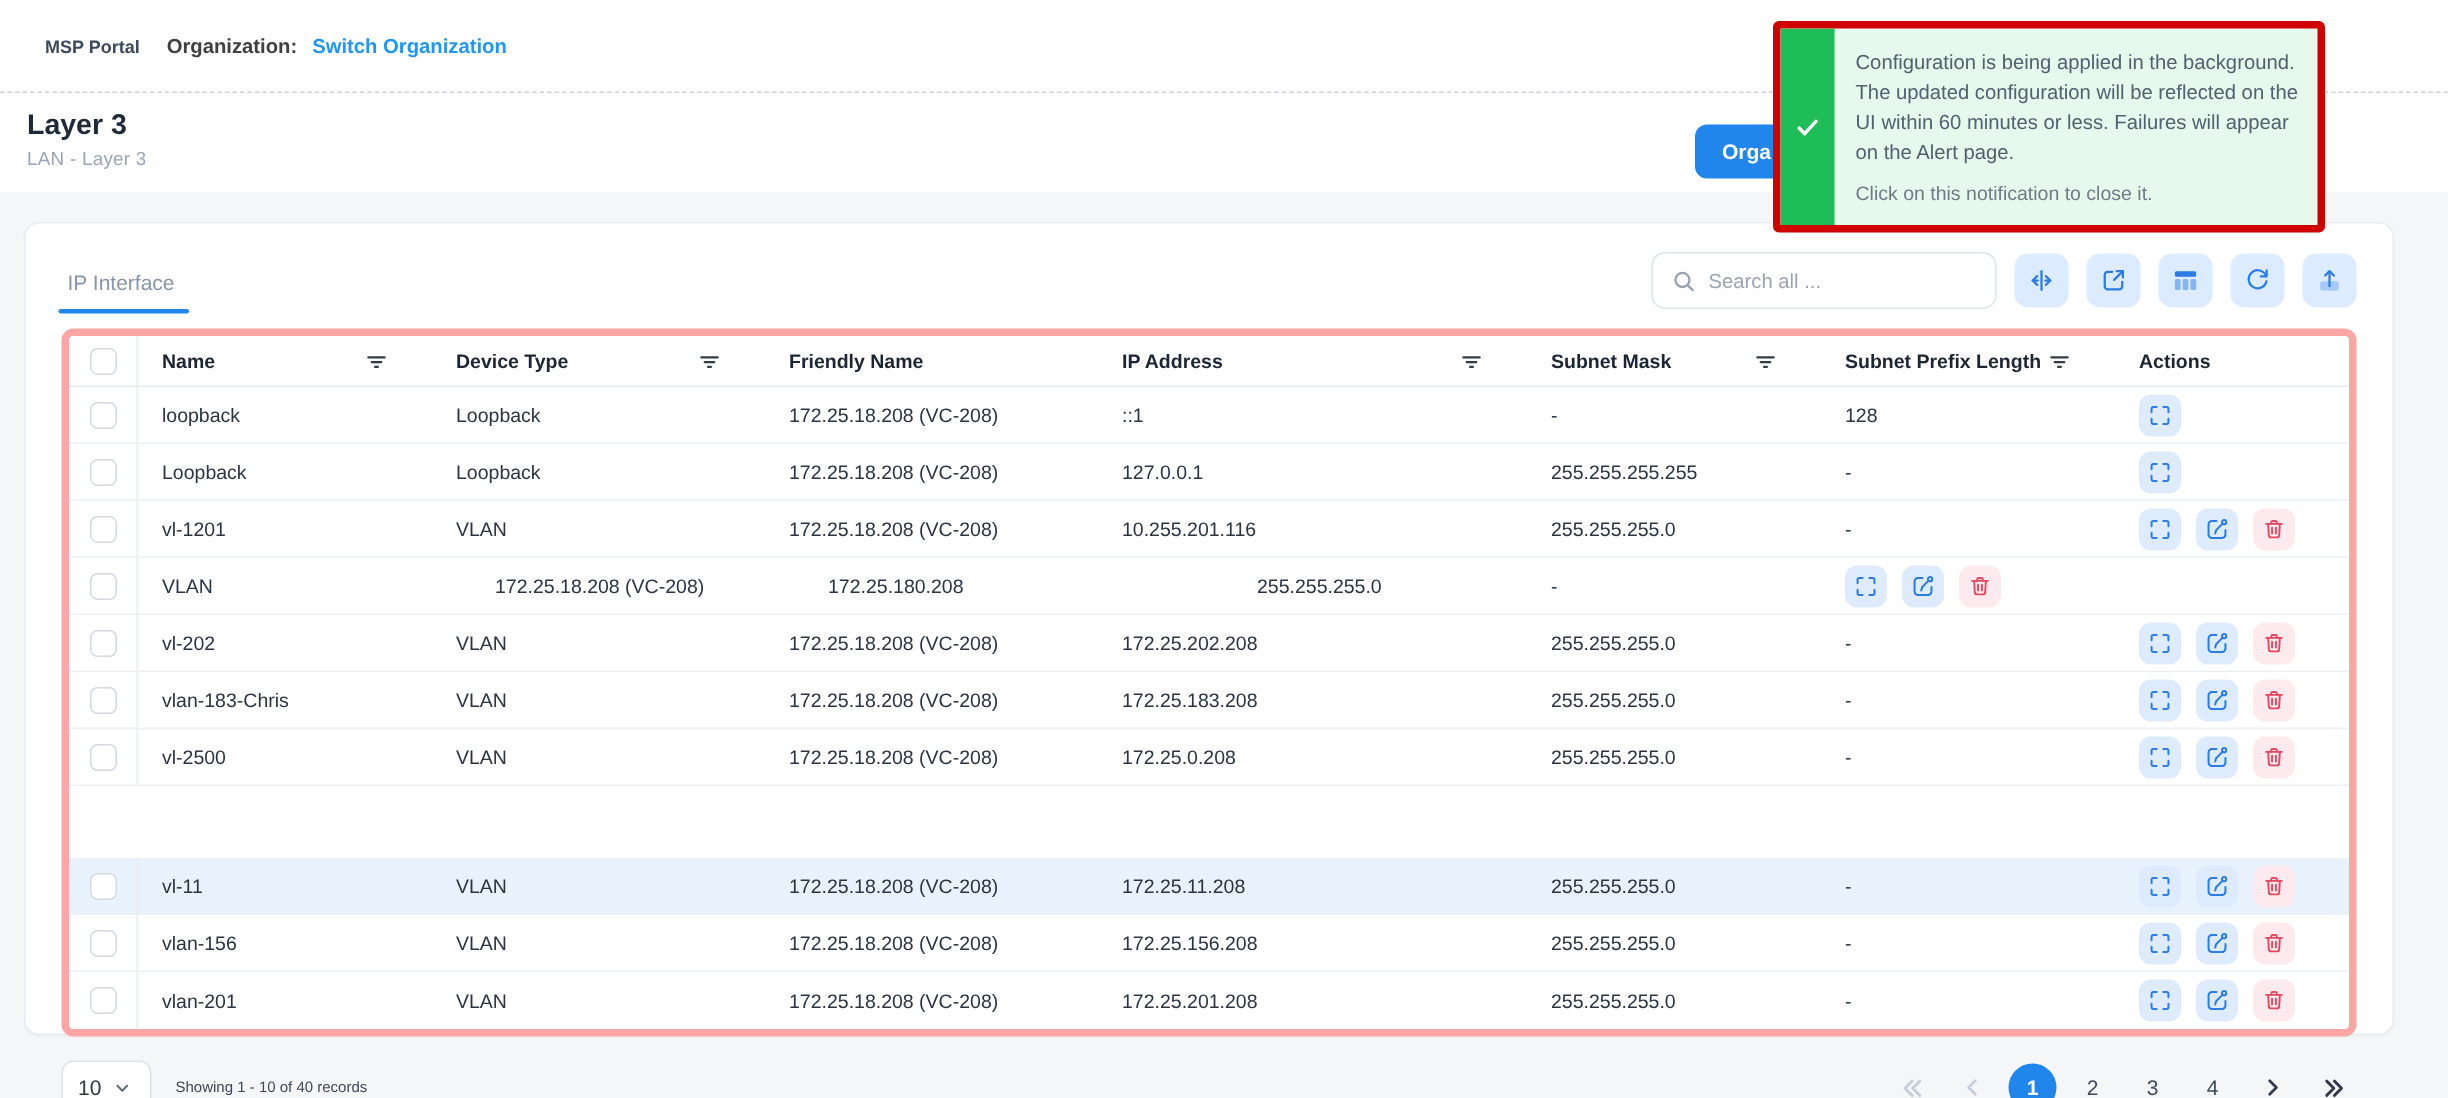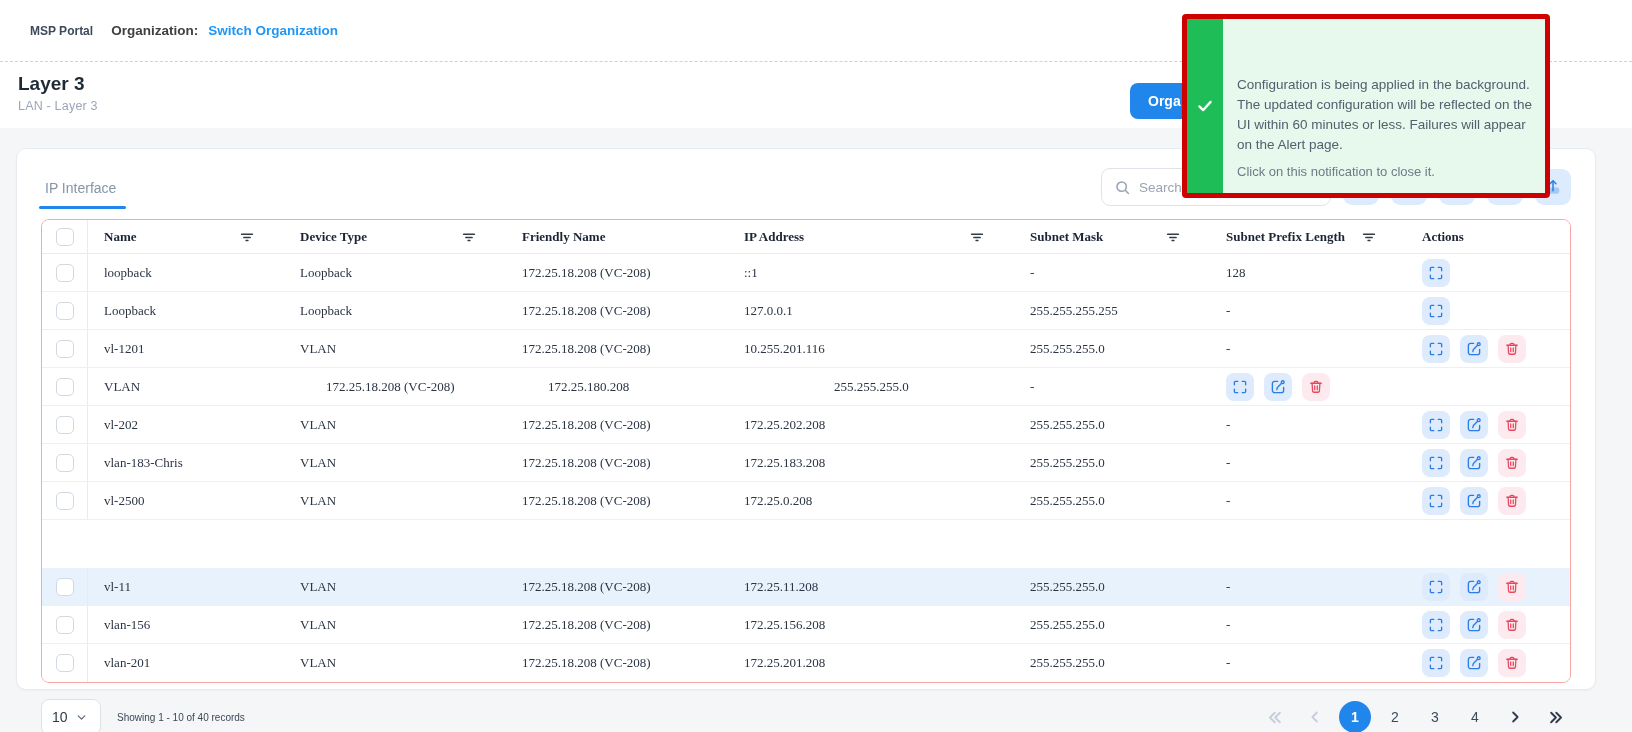--- a/index.html
+++ b/index.html
@@ -31,21 +31,21 @@
     background:#2186eb;border-radius:2px;}
   .toolbar{display:flex;align-items:center;gap:12px;}
   .searchbox{display:flex;align-items:center;gap:8px;width:230px;height:38px;
     border:1px solid #dfe3e9;border-radius:9px;padding:0 12px;background:#fff;}
   .searchbox input{border:none;outline:none;flex:1;font-size:13.5px;color:#45505e;
     font-family:inherit;background:transparent;}
   .searchbox input::placeholder{color:#9aa4b2;}
   .icon-btn{width:36px;height:36px;border:none;border-radius:9px;background:#dcebfd;
     display:flex;align-items:center;justify-content:center;cursor:pointer;}
   
-  .table{border:1px solid #fca5a5;border-radius:8px;overflow:hidden;margin-top:8px;font-family:Liberation Serif, serif;}
+  .table{border:5px solid #fca5a5;border-radius:8px;overflow:hidden;margin-top:8px;}
   .thead{display:flex;height:34px;align-items:center;background:#fff;border-bottom:1px solid #e7eaee;}
   .trow{display:flex;height:38px;align-items:center;background:#fff;border-bottom:1px solid #edf0f3;}
   .trow:last-child{border-bottom:none;}
   .trow.sel{background:#e8f2fd;margin-top:48px;}
   .th,.td{display:flex;align-items:center;padding:0 26px 0 16px;font-size:13px;height:100%;}
   .th{font-weight:700;color:#1b2533;justify-content:space-between;}
   .td{color:#2a3443;}
   .col-check{width:46px;justify-content:center;padding:0;border-right:1px solid #e9ecef;flex:none;}
   .col-name{width:196px;flex:none;}
   .col-device{width:222px;flex:none;}
@@ -71,21 +71,21 @@
     justify-content:center;font-size:14px;color:#3c4a5e;cursor:pointer;background:transparent;border:none;font-family:inherit;}
   .page-item.active{background:#2186eb;color:#fff;font-weight:700;}
   .page-arrow{width:32px;height:32px;display:flex;align-items:center;justify-content:center;
     color:#303a4c;cursor:pointer;background:transparent;border:none;}
   .page-arrow.disabled{color:#c6cedb;cursor:default;}
   
   .toast{position:absolute;left:1182px;top:14px;width:368px;z-index:5;display:flex;
     border:5px solid #cf0000;border-radius:4px;background:#e7f8ec;overflow:hidden;cursor:pointer;}
   .toast-strip{width:36px;background:#1fbd57;display:flex;align-items:center;justify-content:center;flex:none;}
   .toast-body{padding:13px 14px 12px;}
-  .toast-msg{font-size:13.5px;line-height:20px;color:#52606f;width:300px;margin-top:43px;}
+  .toast-msg{font-size:13.5px;line-height:20px;color:#52606f;width:300px;}
   .toast-hint{font-size:13px;line-height:19px;color:#6e7b87;margin-top:7px;}
 </style>
 </head>
 <body>
 
 <header class="topbar">
   <span class="brand">MSP Portal</span>
   <span class="org-label">Organization:</span>
   <a class="org-link">Switch Organization</a>
 </header>

